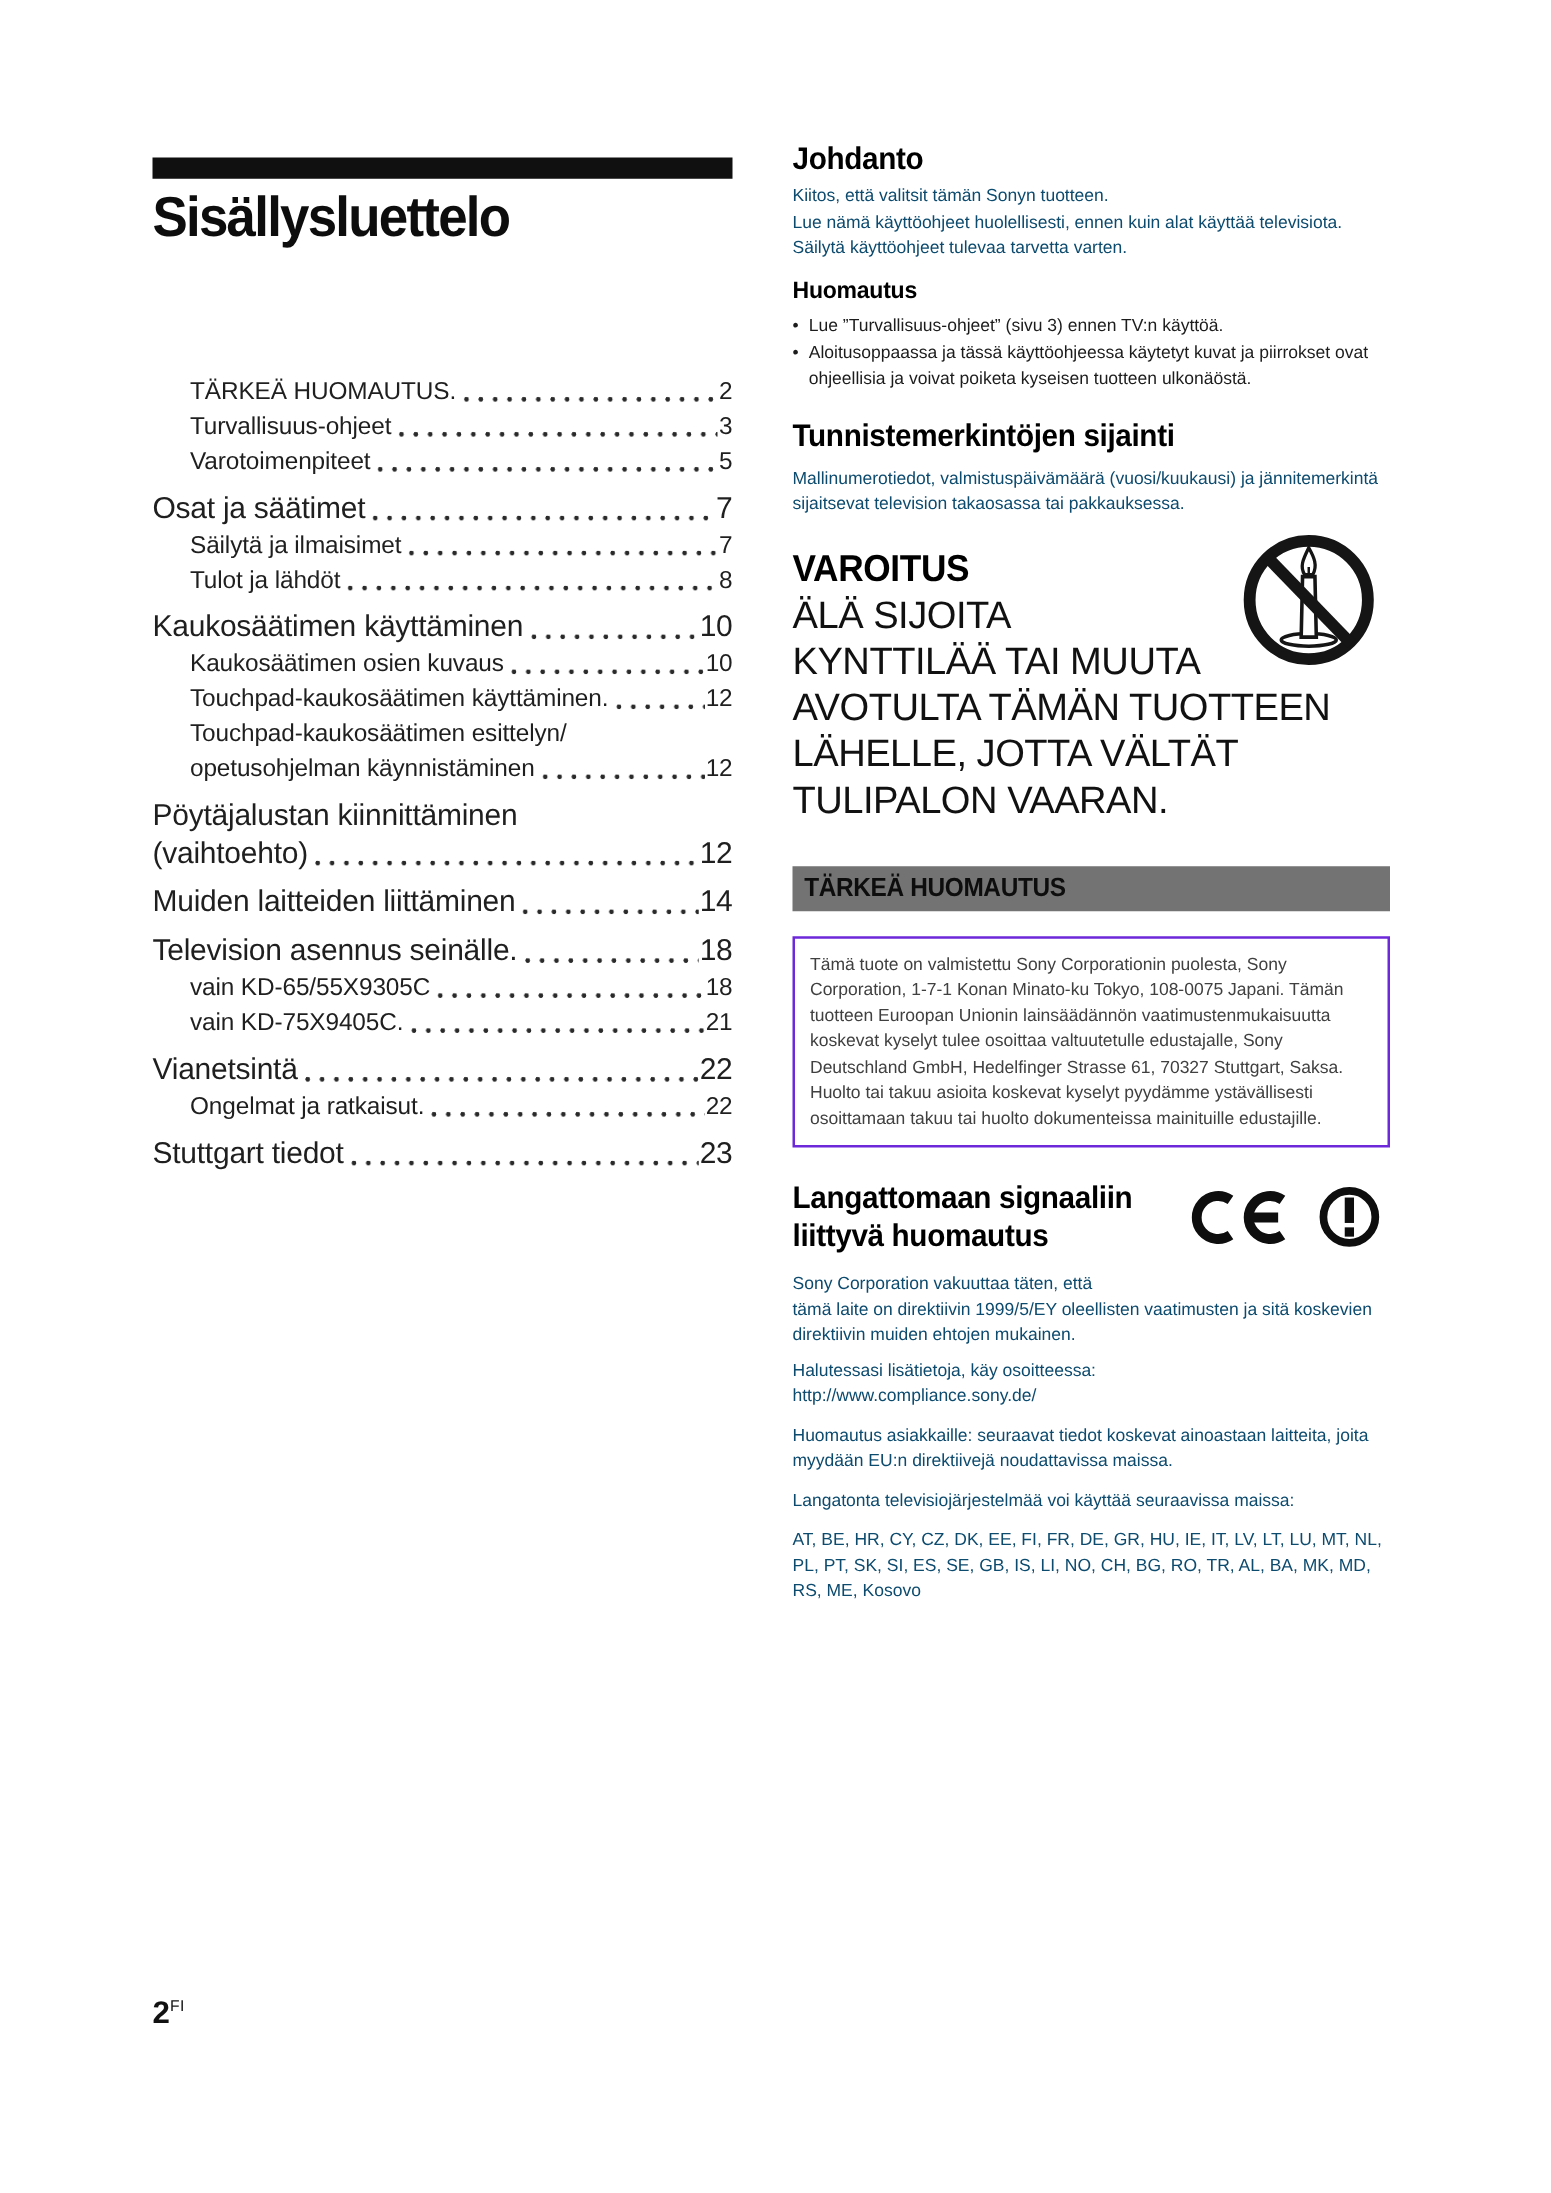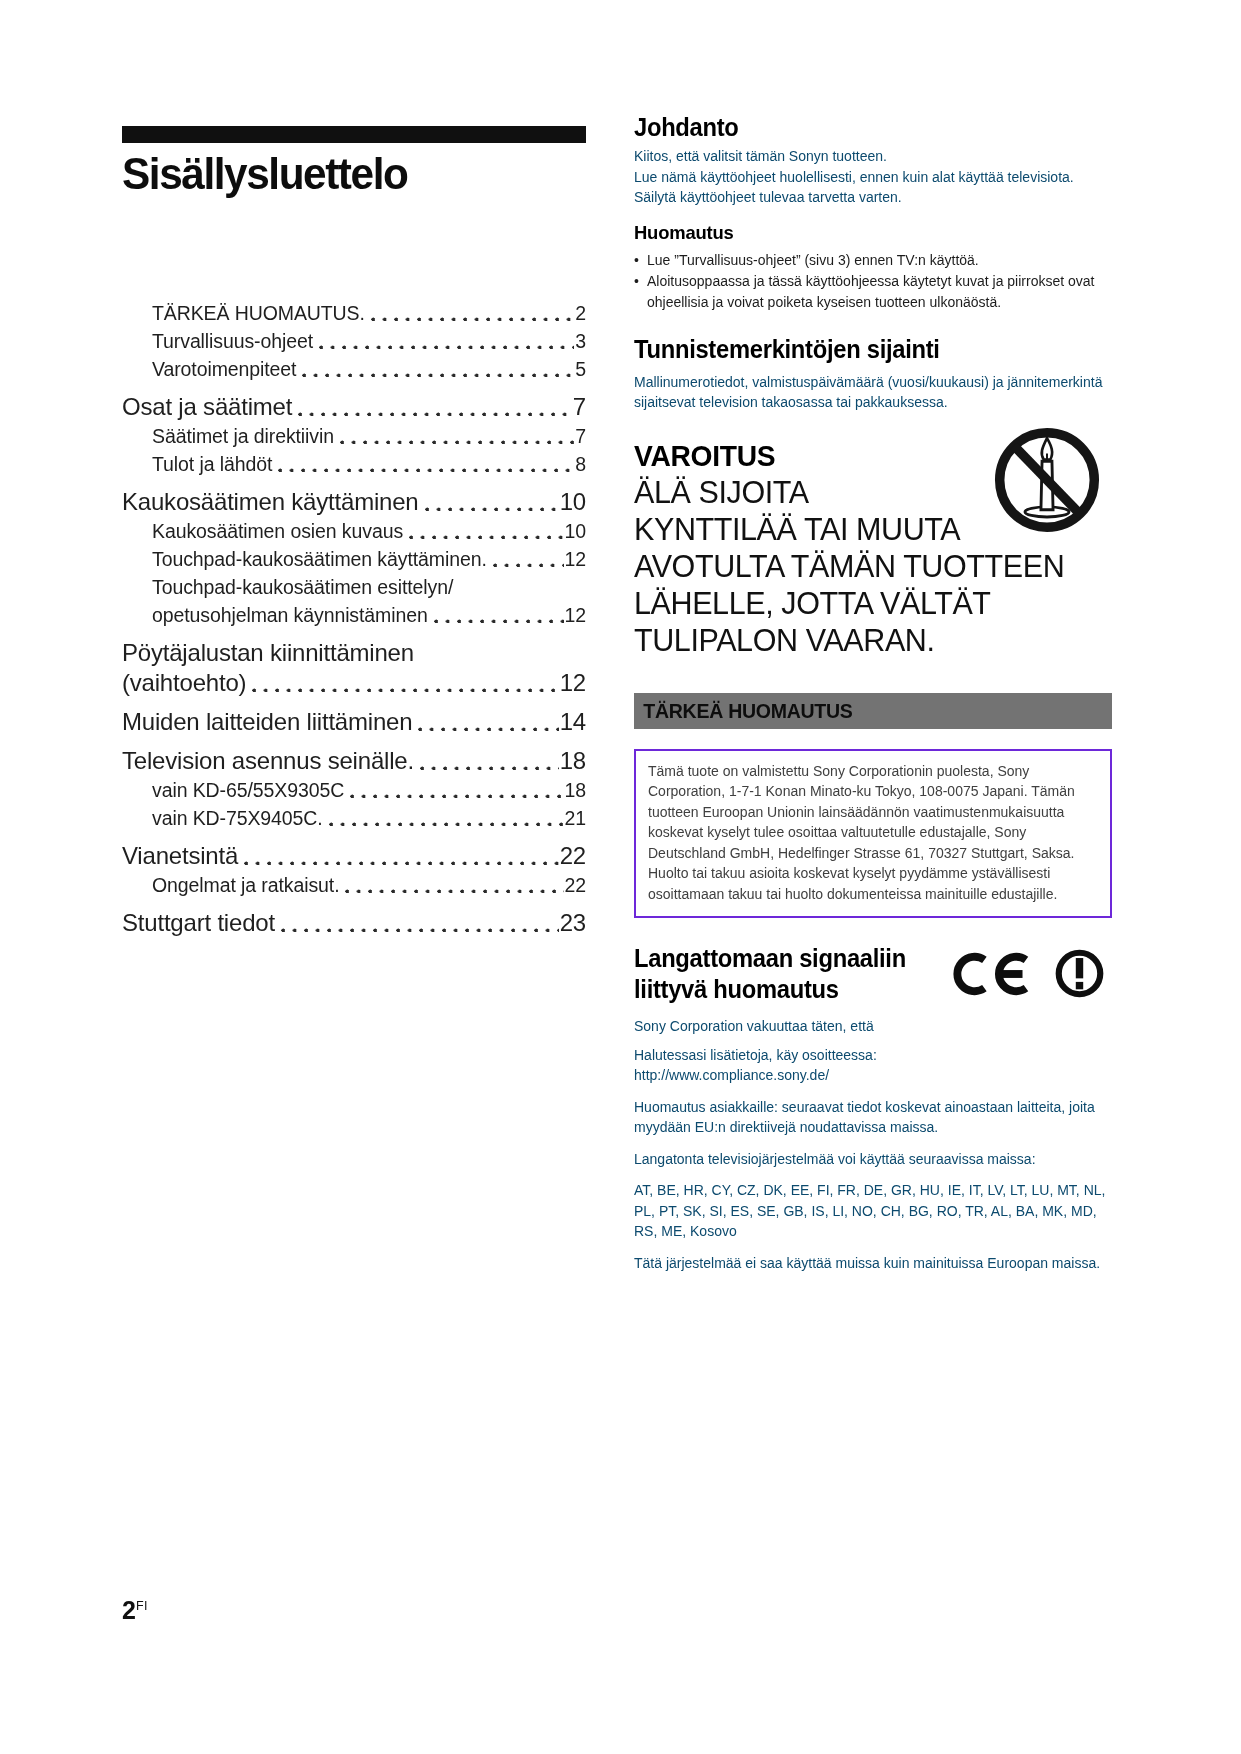--- a/index.html
+++ b/index.html
@@ -113,21 +113,21 @@
   <div class="toc-entry lvl1">
     <div class="toc-row">
       <span class="toc-label">Osat ja säätimet</span>
       <span class="dots"></span>
       <span class="toc-page">7</span>
     </div>
   </div>
 
   <div class="toc-entry lvl2">
     <div class="toc-row">
-      <span class="toc-label">Säätimet ja direktiivin</span>
+      <span class="toc-label">Säilytä ja ilmaisimet</span>
       <span class="dots"></span>
       <span class="toc-page">7</span>
     </div>
   </div>
 
   <div class="toc-entry lvl2">
     <div class="toc-row">
       <span class="toc-label">Tulot ja lähdöt</span>
       <span class="dots"></span>
       <span class="toc-page">8</span>
@@ -293,29 +293,29 @@
           <rect x="25.8" y="12.5" width="8.4" height="23" fill="#0e0e0e"></rect>
           <rect x="25.8" y="39.5" width="8.4" height="8.4" fill="#0e0e0e"></rect>
         </svg>
       </span>
     </span>
     <h2 class="h-major">Langattomaan signaaliin</h2>
     <h2 class="h-major">liittyvä huomautus</h2>
     <div class="w-body">
       <p class="body-text p-tight">
         <span>Sony Corporation vakuuttaa täten, että</span><br>
+        <span>tämä laite on direktiivin 1999/5/EY oleellisten vaatimusten ja sitä koskevien direktiivin muiden ehtojen mukainen.</span>
       </p>
       <p class="body-text" style="margin-top:8px;">
         <span>Halutessasi lisätietoja, käy osoitteessa:</span><br>
         <span>http://www.compliance.sony.de/</span>
       </p>
       <p class="body-text p-gap">Huomautus asiakkaille: seuraavat tiedot koskevat ainoastaan laitteita, joita myydään EU:n direktiivejä noudattavissa maissa.</p>
       <p class="body-text p-gap">Langatonta televisiojärjestelmää voi käyttää seuraavissa maissa:</p>
       <p class="body-text p-tight">AT, BE, HR, CY, CZ, DK, EE, FI, FR, DE, GR, HU, IE, IT, LV, LT, LU, MT, NL, PL, PT, SK, SI, ES, SE, GB, IS, LI, NO, CH, BG, RO, TR, AL, BA, MK, MD, RS, ME, Kosovo</p>
-      <p class="body-text p-gap">Tätä järjestelmää ei saa käyttää muissa kuin mainituissa Euroopan maissa.</p>
     </div>
   </div>
 
 </section>
 
 <div class="footer">
   <span class="num">2</span><span class="sup">FI</span>
 </div>
 
 </body></html>

